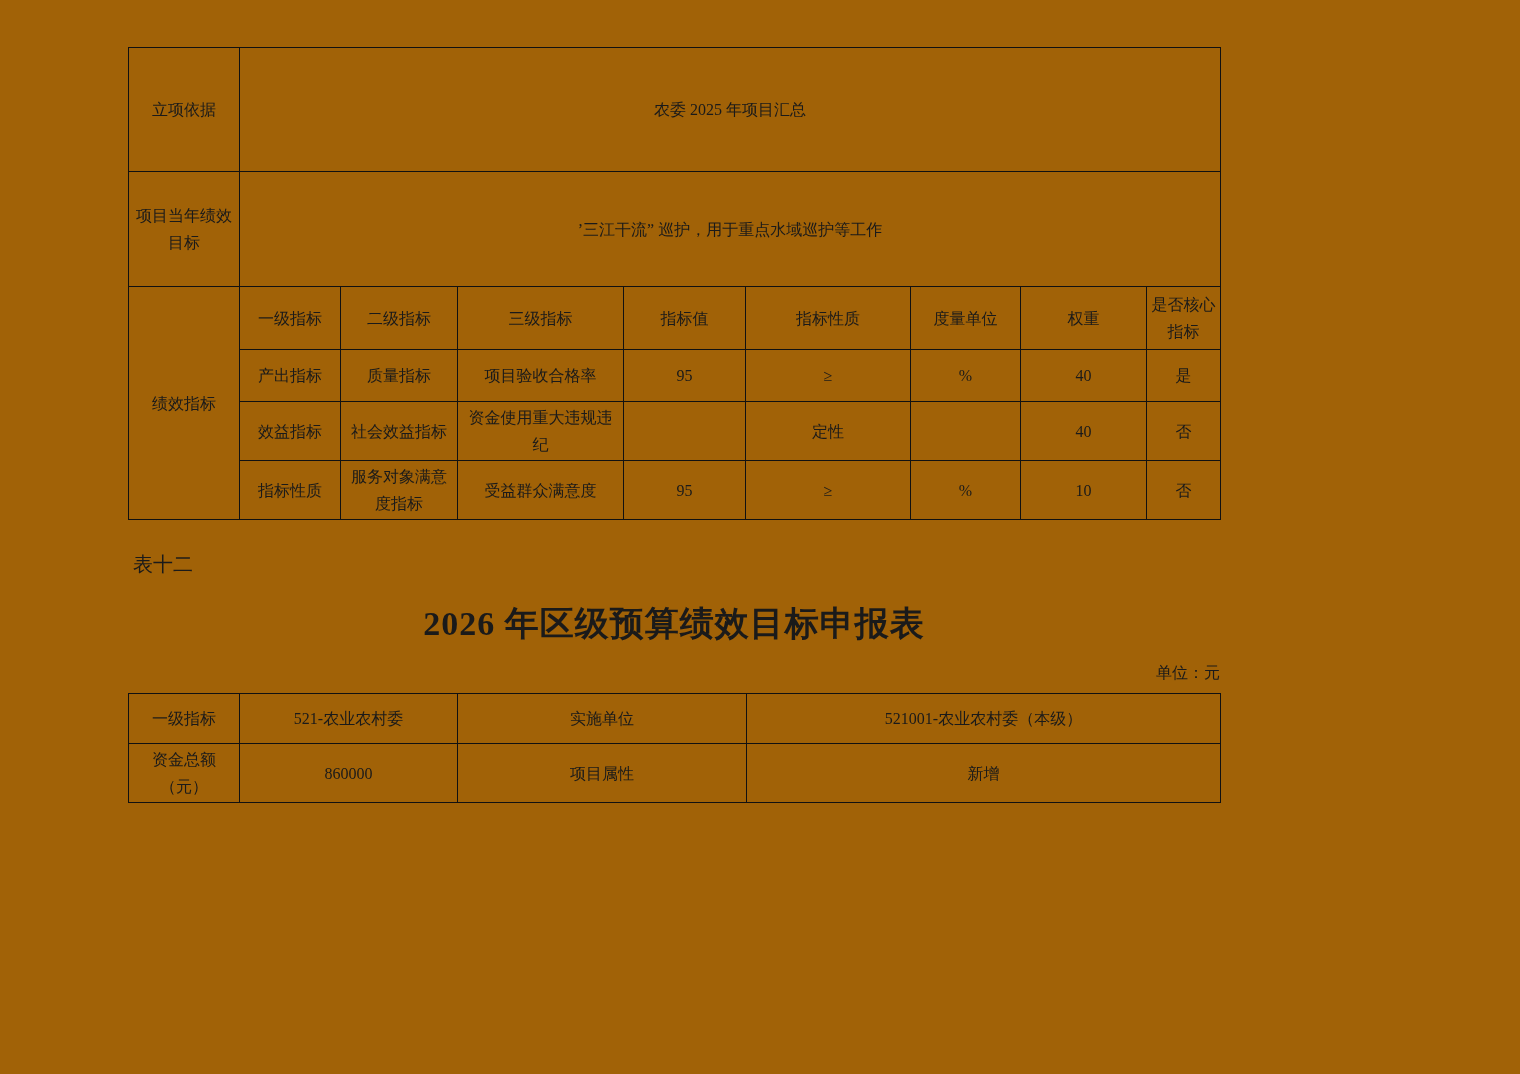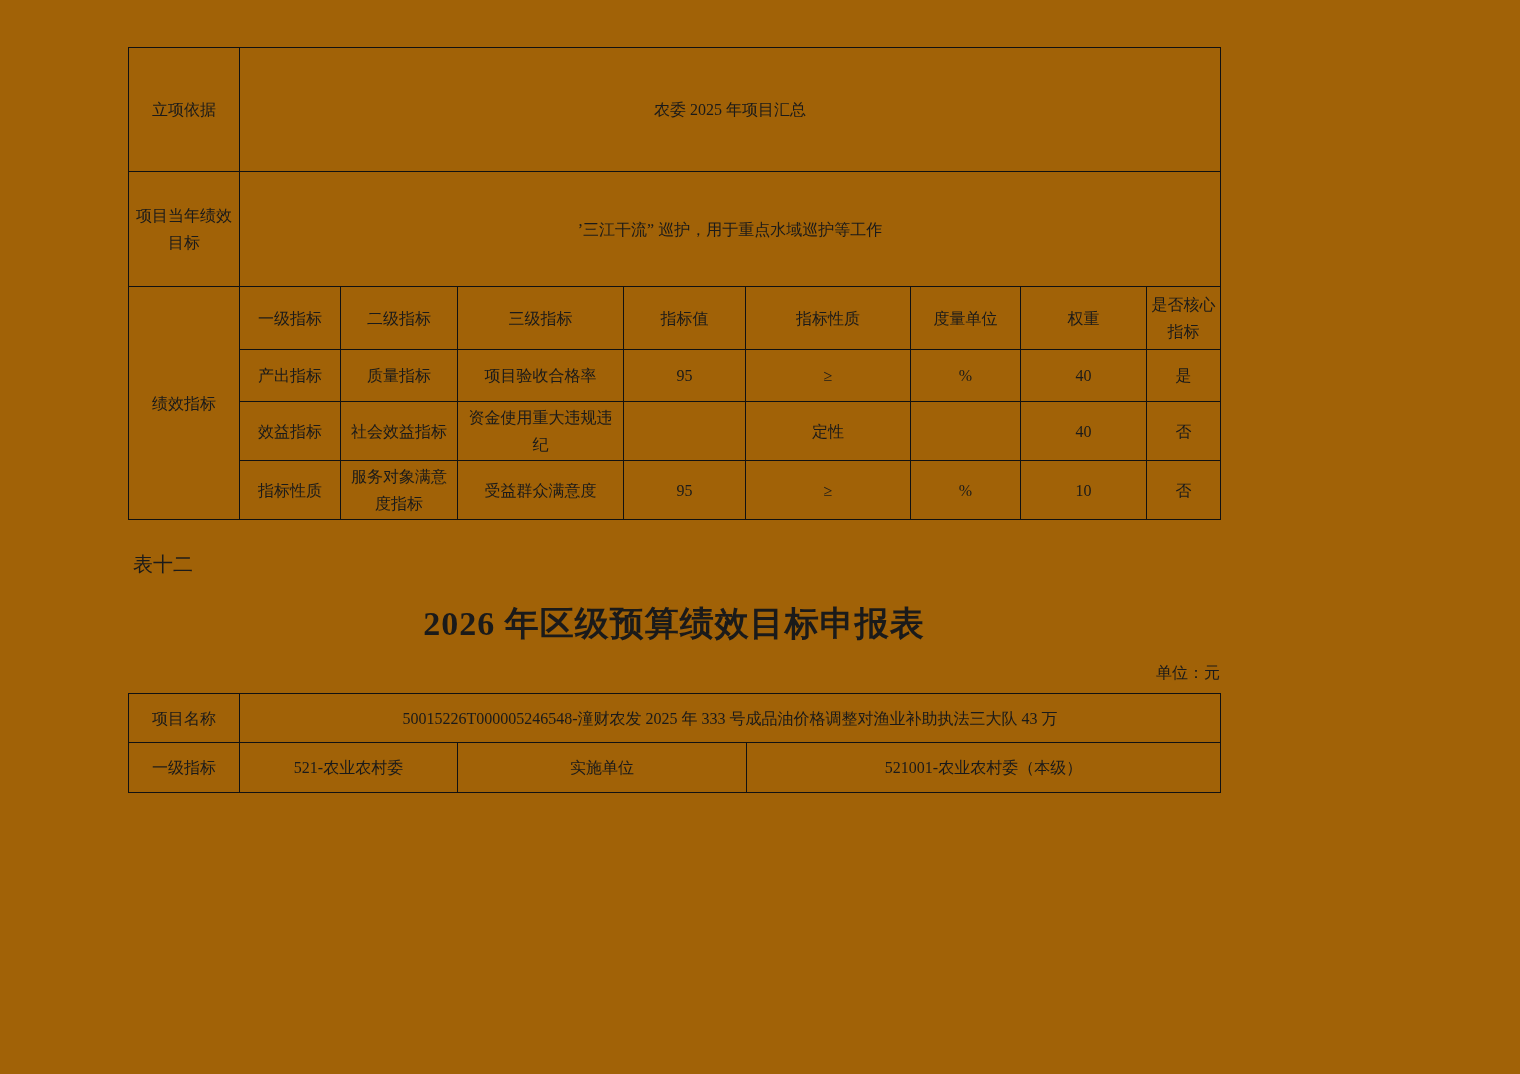--- a/index.html
+++ b/index.html
@@ -135,26 +135,28 @@
   <div class="unit-note">单位：元</div>
 
   <table class="doc-table" id="bottom-table">
     <colgroup>
       <col style="width:111px">
       <col style="width:218px">
       <col style="width:289px">
       <col style="width:474px">
     </colgroup>
     <tbody>
-        <tr style="height:49px;">
-      <td>项目名称</td>
-      <td class="left-al" colspan="3">50015226T000005246548-潼财农发 2025 年 333 号成品油价格调整对渔业补助执法三大队 43 万</td>
-    </tr>
     <tr style="height:50px;">
       <td>一级指标</td>
       <td>521-农业农村委</td>
       <td>实施单位</td>
       <td>521001-农业农村委（本级）</td>
+    </tr>
+    <tr style="height:49px;">
+      <td>资金总额（元）</td>
+      <td>860000</td>
+      <td>项目属性</td>
+      <td>新增</td>
     </tr>
   </tbody>
     </table>
 
 </div>
 
 </body></html>

